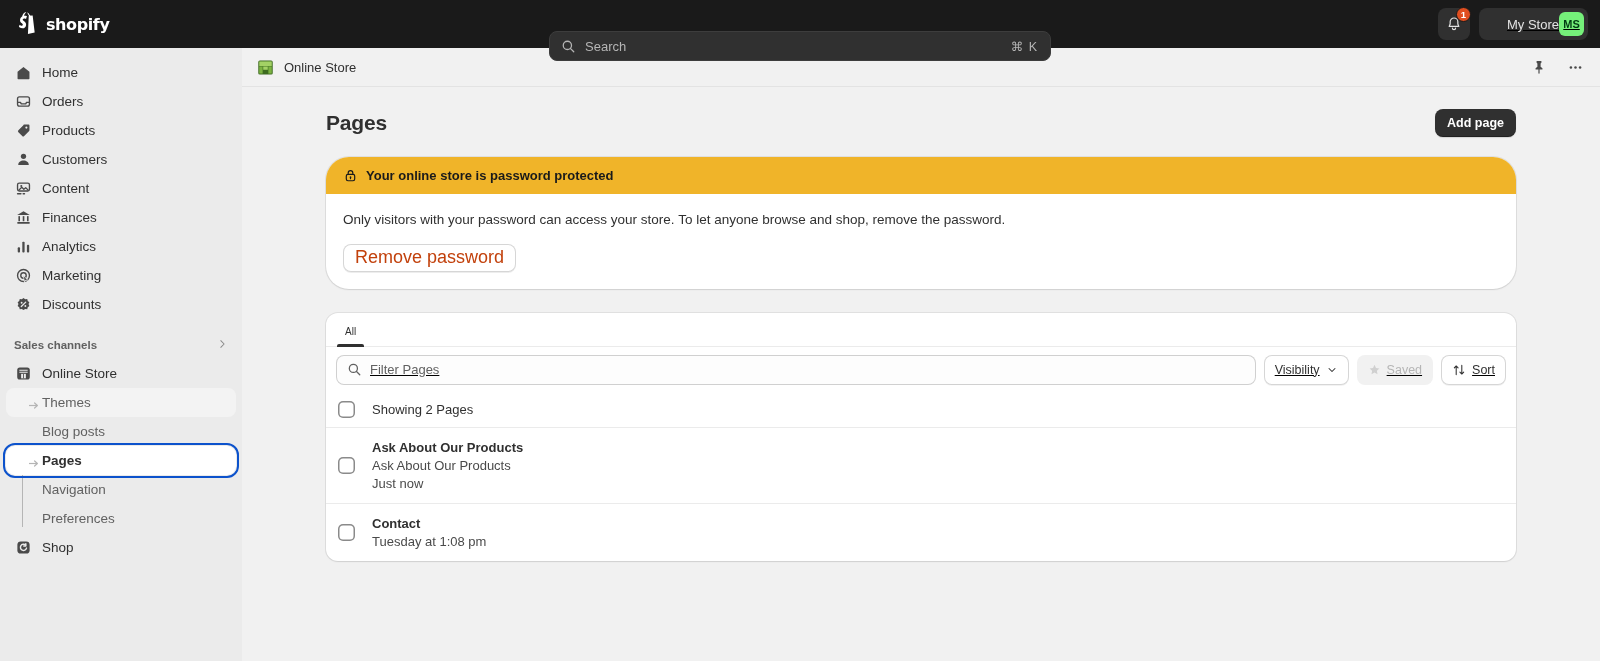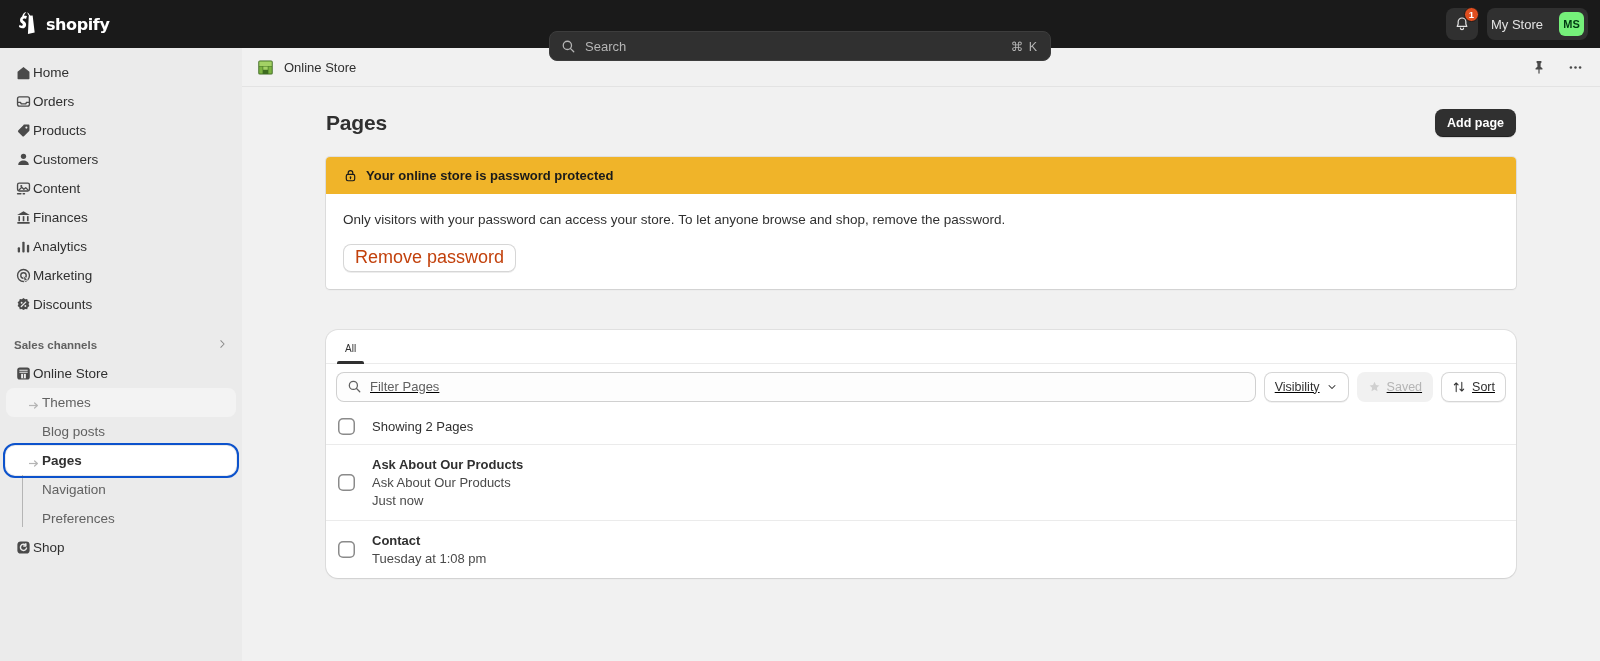--- a/index.html
+++ b/index.html
@@ -49,22 +49,22 @@
   .notif-badge {
     position: absolute; top: -1px; right: -1px;
     min-width: 15px; height: 15px; border-radius: 8px;
     background: #e04e1f; color: #fff;
     font-size: 9.5px; font-weight: 700;
     display: flex; align-items: center; justify-content: center;
     padding: 0 3px; border: 1.5px solid #1a1a1a;
   }
   .store-pill {
     height: 32px; background: #303030; border-radius: 8px;
-    display: flex; align-items: center; gap: 16px;
-    padding: 0 4px 0 4px; cursor: pointer;
+    display: flex; align-items: center; gap: 0;
+    padding: 0 4px 0 28px; cursor: pointer; text-decoration: underline;
   }
   .store-name { color: #e3e3e3; font-size: 13px; }
   .store-avatar {
     width: 25px; height: 24px; border-radius: 6px;
     background: #75f07a; color: #003912;
     font-size: 11px; font-weight: 600;
     display: flex; align-items: center; justify-content: center;
   }
 
   
@@ -72,21 +72,21 @@
 
   
   .sidebar {
     width: 242px; min-width: 242px;
     background: #ebebeb;
     padding: 10px 6px 0 6px;
     position: relative;
     overflow: hidden;
   }
   .nav-item {
-    display: flex; align-items: center; gap: 0;
+    display: flex; align-items: center; gap: 9px;
     height: 29px; padding: 0 8px; border-radius: 8px;
     color: #303030; font-size: 13.5px; cursor: pointer;
     position: relative;
   }
   .nav-item .ico { width: 19px; height: 19px; display: flex; align-items: center; justify-content: center; flex: 0 0 19px; }
   .nav-item.sub { padding-left: 36px; gap: 0; }
   .nav-item.sub .lbl { color: #616161; }
   .nav-item.sub.active .lbl { color: #303030; font-weight: 600; }
   .nav-item.hovered { background: #f3f3f3; }
   .nav-item.focused {
@@ -135,23 +135,23 @@
     margin-left: auto;
     background: #303030; color: #fff;
     font-size: 12.5px; font-weight: 600;
     height: 28px; padding: 0 12px;
     border: none; border-radius: 8px; cursor: pointer;
     box-shadow: inset 0 -1px 0 rgba(0,0,0,.3), 0 1px 1px rgba(0,0,0,.12);
   }
 
   
   .banner {
-    background: #fff; border-radius: 4px;
+    background: #fff; border-radius: 23px;
     box-shadow: 0 0 0 1px rgba(0,0,0,.07), 0 1px 2px rgba(0,0,0,.07);
-    overflow: hidden; margin-bottom: 41px;
+    overflow: hidden; margin-bottom: 24px;
   }
   .banner-head {
     background: #f0b429; padding: 11px 17px;
     display: flex; align-items: center; gap: 8px;
   }
   .banner-title { font-size: 13px; font-weight: 700; color: #1a1a1a; }
   .banner-body { padding: 16px 17px 17px 17px; }
   .banner-text { font-size: 13.5px; color: #303030; line-height: 1.45; }
   .btn-secondary {
     margin-top: 14px;

